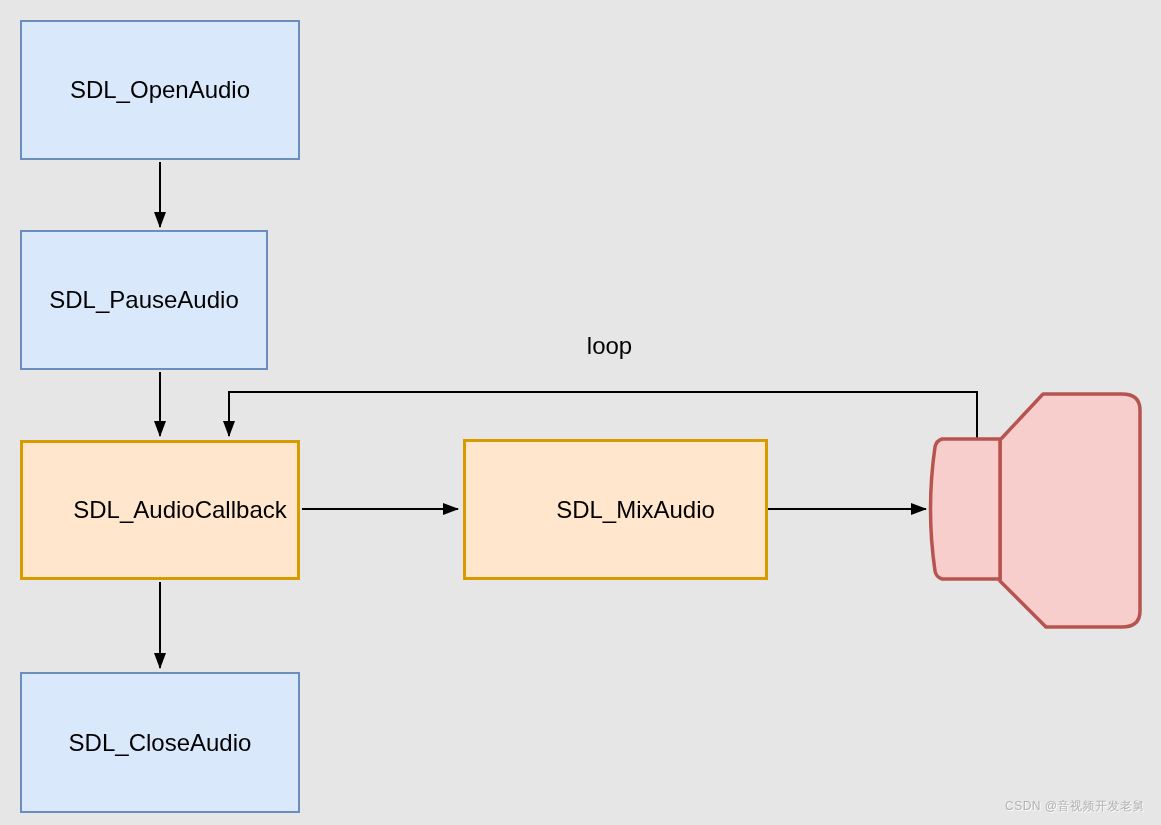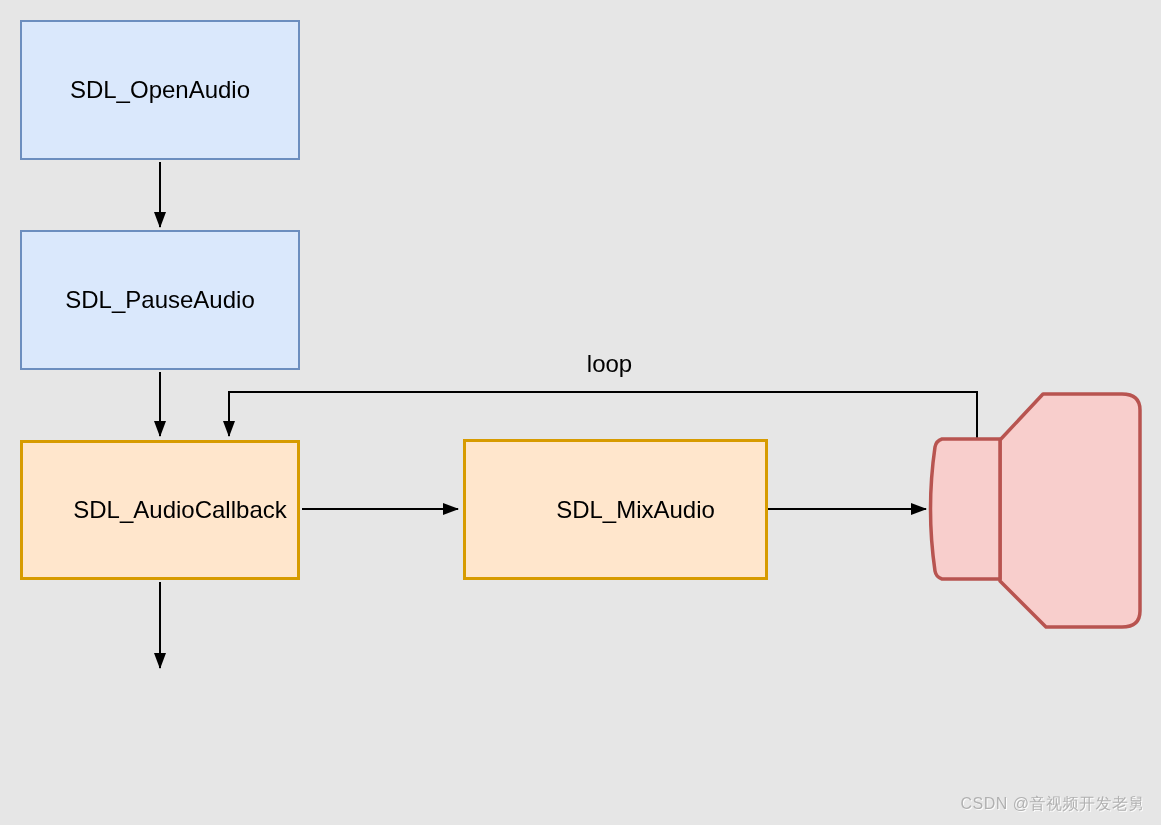--- a/index.html
+++ b/index.html
@@ -35,43 +35,43 @@
     box-sizing:border-box;
     display:flex;align-items:center;justify-content:center;
     font-size:24px;
     color:var(--label);
     text-align:right;
     white-space:nowrap;
   }
   .node.blue{background:var(--blue-fill);border:2px solid var(--blue-stroke);}
   .node.orange{background:var(--orange-fill);border:3px solid var(--orange-stroke);padding-left:40px;}
   #node-open{left:20px;top:20px;width:280px;height:140px;}
-  #node-pause{left:20px;top:230px;width:280px;height:140px;}
+  #node-pause{left:20px;top:230px;width:248px;height:140px;}
   #node-callback{left:20px;top:440px;width:280px;height:140px;}
   #node-close{left:20px;top:672px;width:280px;height:141px;}
   #node-mix{left:463px;top:439px;width:305px;height:141px;}
   .float-label{
     position:absolute;
     font-size:24px;
     color:var(--label);
     text-align:center;
     white-space:nowrap;
   }
-  #label-loop{left:532px;top:349px;width:155px;height:30px;line-height:30px;}
+  #label-loop{left:532px;top:331px;width:155px;height:30px;line-height:30px;}
   #label-audiodev{left:958px;top:331px;width:180px;height:30px;line-height:30px;}
   .speaker-part{
     fill:var(--speaker-fill);
     stroke:var(--speaker-stroke);
     stroke-width:3.5;
     stroke-linejoin:round;
   }
   #watermark{
     position:absolute;
     right:16px;bottom:10px;
-    font-size:16px;
+    font-size:12px;
     color:var(--watermark);
     text-shadow:1px 1px 0 rgba(255,255,255,0.9);
     letter-spacing:0.5px;
   }
 </style>
 </head>
 <body>
 
 <div id="canvas">
 
@@ -105,20 +105,23 @@
   </div>
 
   <div class="node blue" id="node-pause">
     <span>SDL_PauseAudio</span>
   </div>
 
   <div class="node orange" id="node-callback">
     <span>SDL_AudioCallback</span>
   </div>
 
+  <div class="node blue" id="node-close">
+    <span>SDL_CloseAudio</span>
+  </div>
 
   <div class="node orange" id="node-mix">
     <span>SDL_MixAudio</span>
   </div>
 
   <div class="float-label" id="label-loop">loop</div>
 
 
   <div id="watermark">CSDN @音视频开发老舅</div>
 

